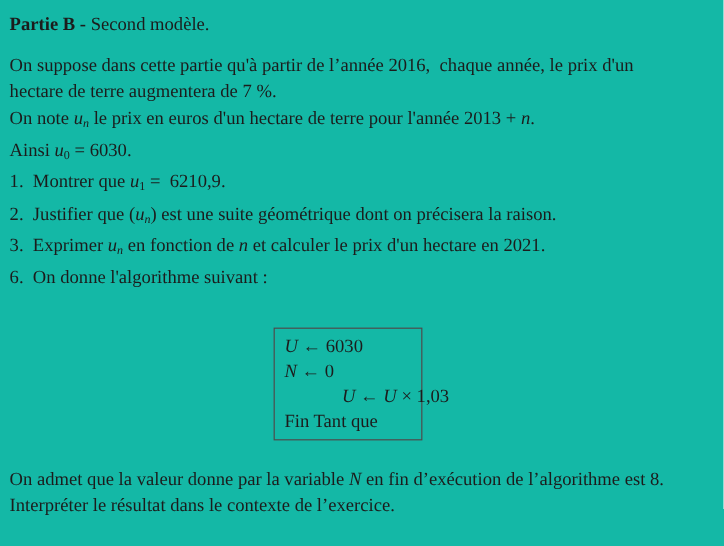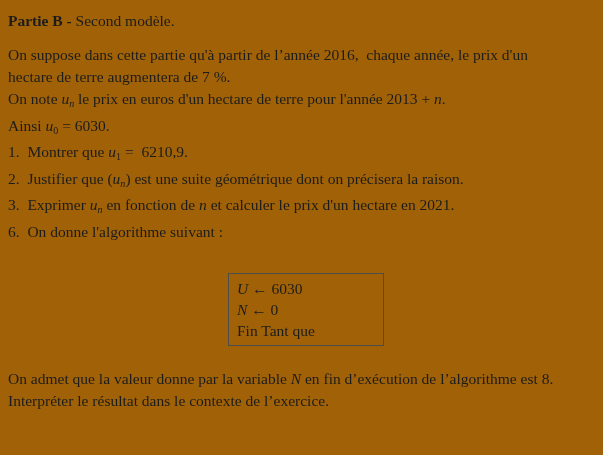--- a/index.html
+++ b/index.html
@@ -1,36 +1,36 @@
 <!DOCTYPE html>
 <html><head>
 <meta charset="utf-8">
 <style>
   html,body{margin:0;padding:0;background:#ffffff;}
   .page{
     width:603px;height:455px;
     box-sizing:border-box;
-    background:#a16207;
+    background:#14b8a6;
     color:#1c1c1c;
     font-family:"Liberation Serif","DejaVu Serif",serif;
     font-size:15.5px;
     line-height:22px;
     padding:10px 0 0 8px;
     overflow:hidden;
     position:relative;
   }
   .line{white-space:pre;}
   .title{margin-bottom:12px;}
   .s-b{font-weight:700;}
   .s-i{font-style:italic;}
   .s-sub{font-size:0.65em;vertical-align:-0.25em;}
   .s-subi{font-size:0.65em;vertical-align:-0.25em;font-style:italic;}
   .algo-box{
     margin:30px 0 0 220px;
-    width:156px;
+    width:124px;
     box-sizing:border-box;
     border:1px solid #4d4d4d;
     padding:4px 8px 4px 8px;
     line-height:21px;
   }
   .algo-box .line.indent{padding-left:48px;}
   .footer-block{margin-top:22px;}
 </style>
 </head>
 <body>
@@ -44,20 +44,21 @@
   <div class="line"><span>On note </span><span class="s-i">u</span><span class="s-subi">n</span><span> le prix en euros d'un hectare de terre pour l'année 2013 + </span><span class="s-i">n</span><span>.</span></div>
   <div class="line"><span>Ainsi </span><span class="s-i">u</span><span class="s-sub">0</span><span> = 6030.</span></div>
   <div class="line"><span>1.  Montrer que </span><span class="s-i">u</span><span class="s-sub">1</span><span> =  6210,9.</span></div>
   <div class="line"><span>2.  Justifier que (</span><span class="s-i">u</span><span class="s-subi">n</span><span>) est une suite géométrique dont on précisera la raison.</span></div>
   <div class="line"><span>3.  Exprimer </span><span class="s-i">u</span><span class="s-subi">n</span><span> en fonction de </span><span class="s-i">n</span><span> et calculer le prix d'un hectare en 2021.</span></div>
   <div class="line"><span>6.  On donne l'algorithme suivant :</span></div>
 
   <div class="algo-box">
     <div class="line"><span class="s-i">U</span><span> ← 6030</span></div>
     <div class="line"><span class="s-i">N</span><span> ← 0</span></div>
+    <div class="line indent"><span class="s-i">U</span><span> ← </span><span class="s-i">U</span><span> × 1,03</span></div>
     <div class="line"><span>Fin Tant que</span></div>
   </div>
 
   <div class="footer-block">
     <div class="line"><span>On admet que la valeur donne par la variable </span><span class="s-i">N</span><span> en fin d’exécution de l’algorithme est 8.</span></div>
     <div class="line"><span>Interpréter le résultat dans le contexte de l’exercice.</span></div>
   </div>
 
 </div>
 

